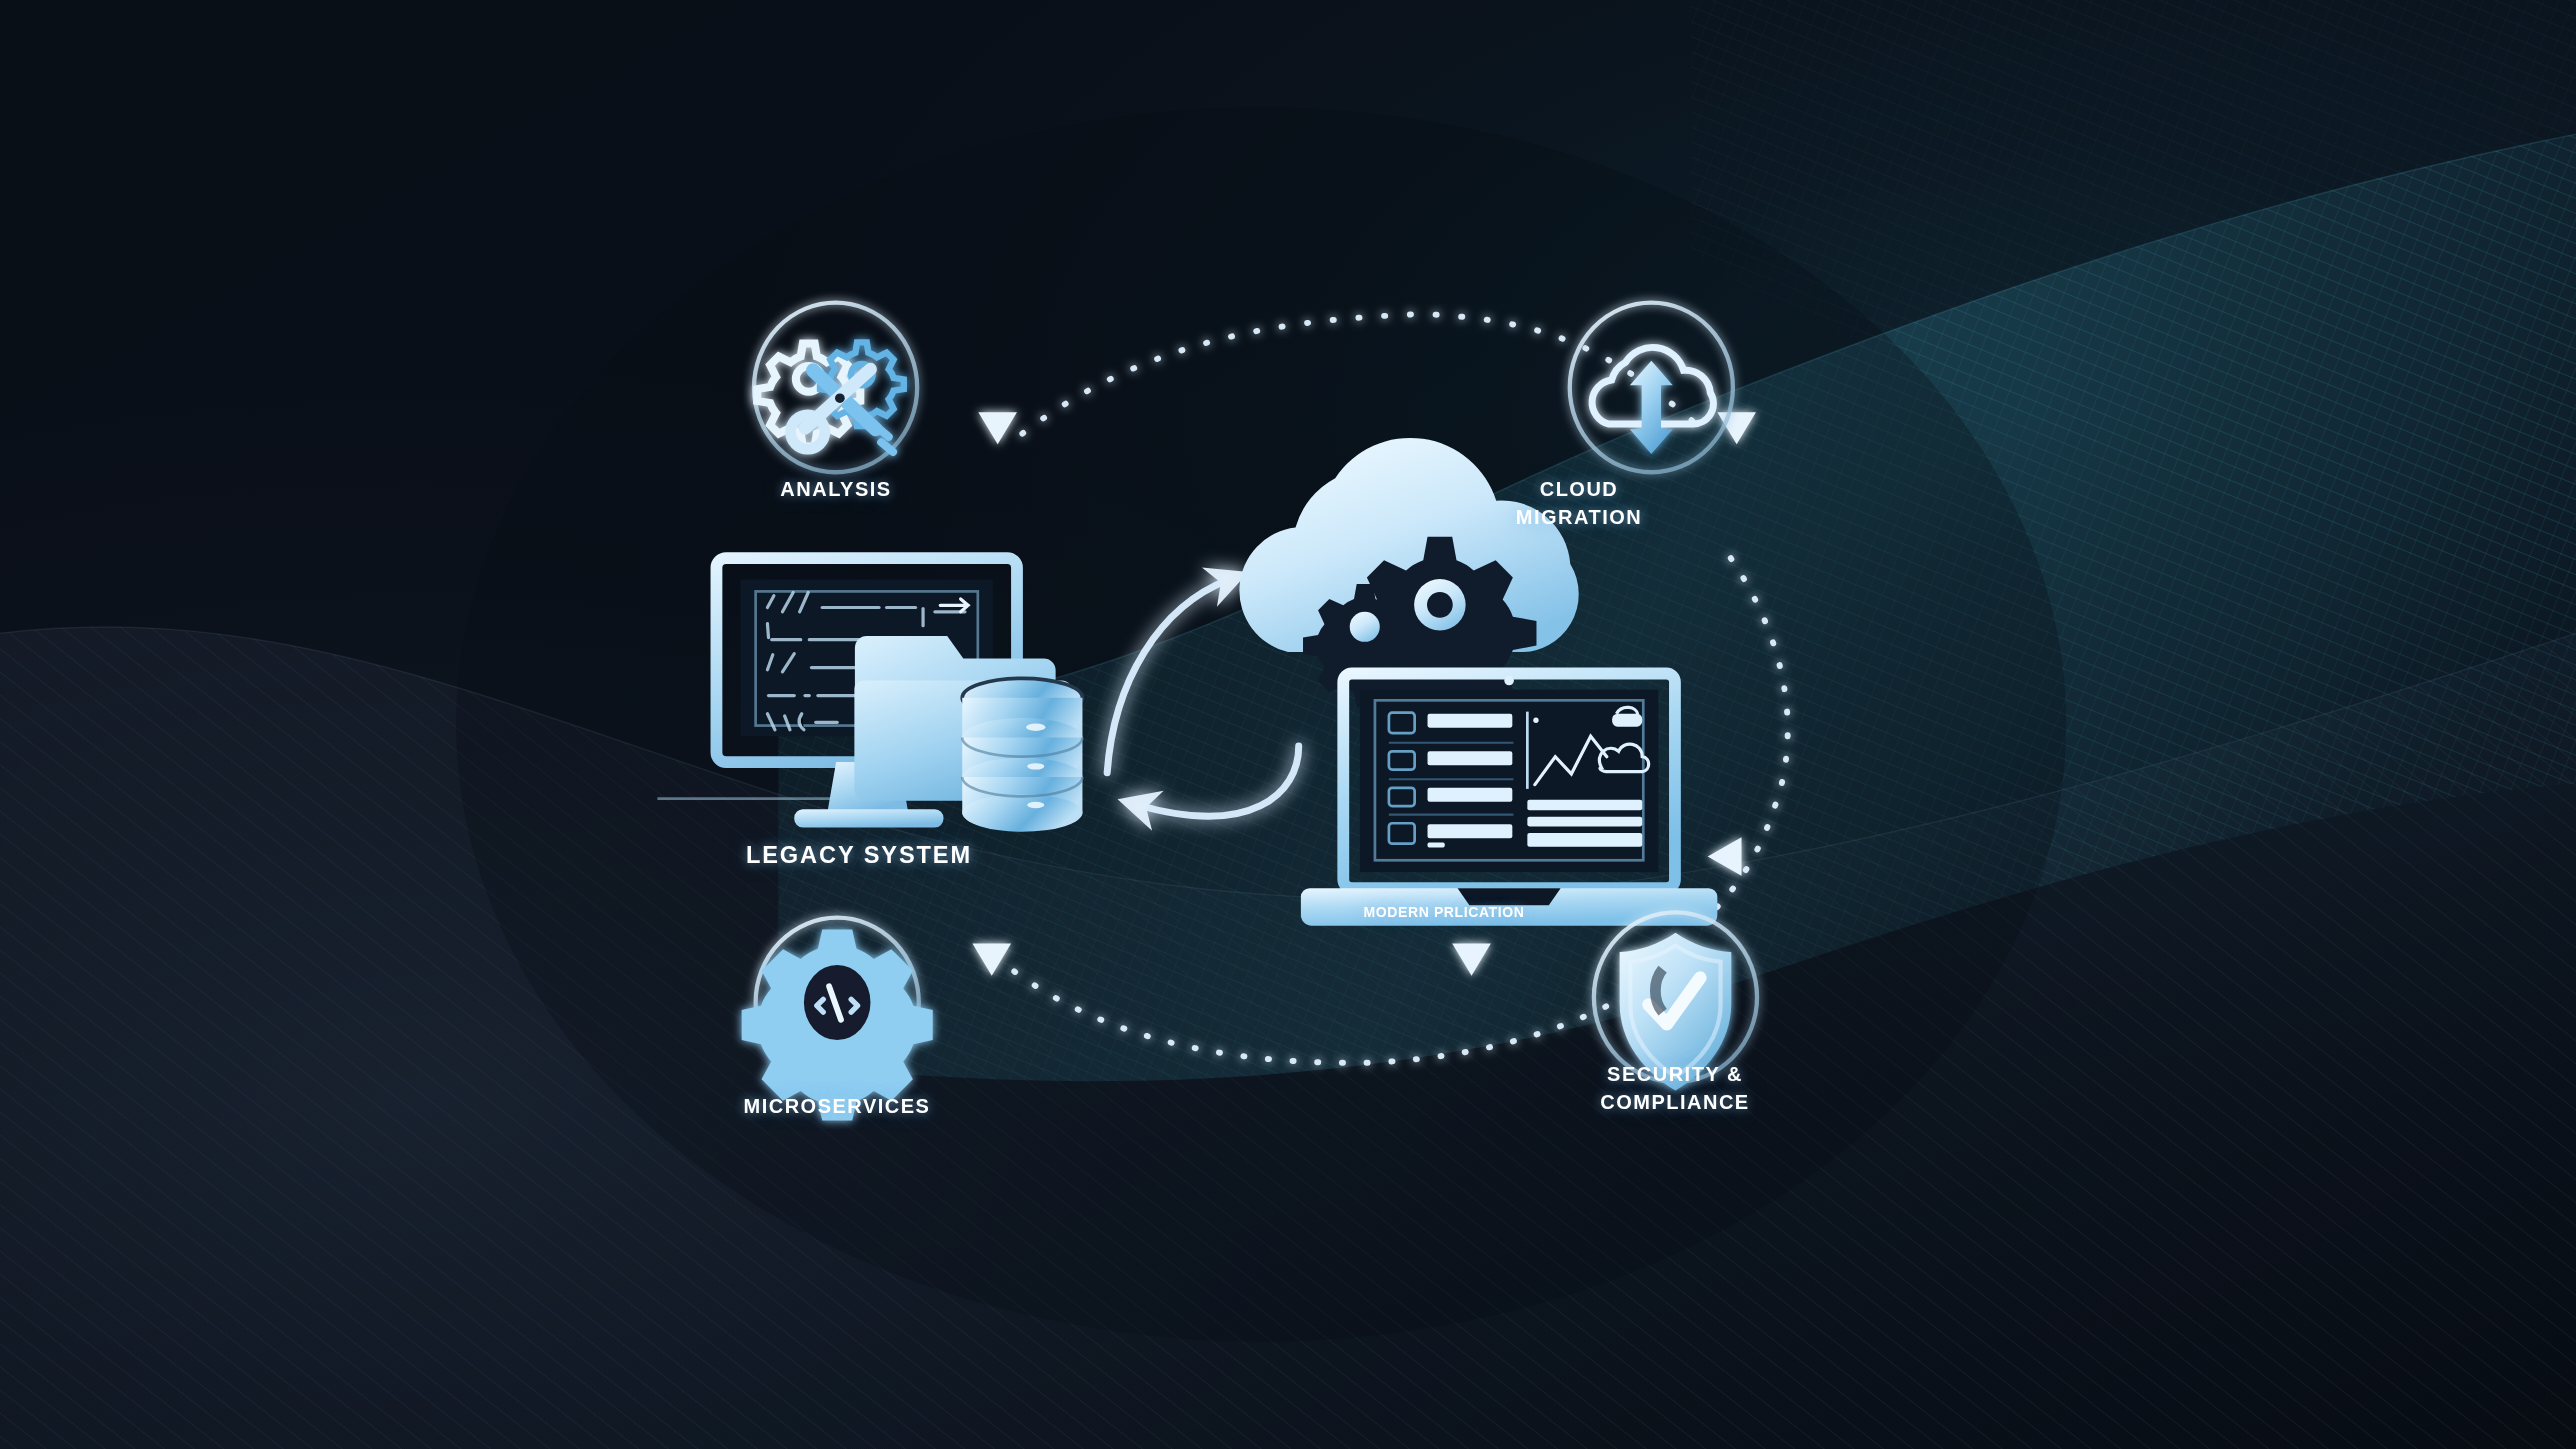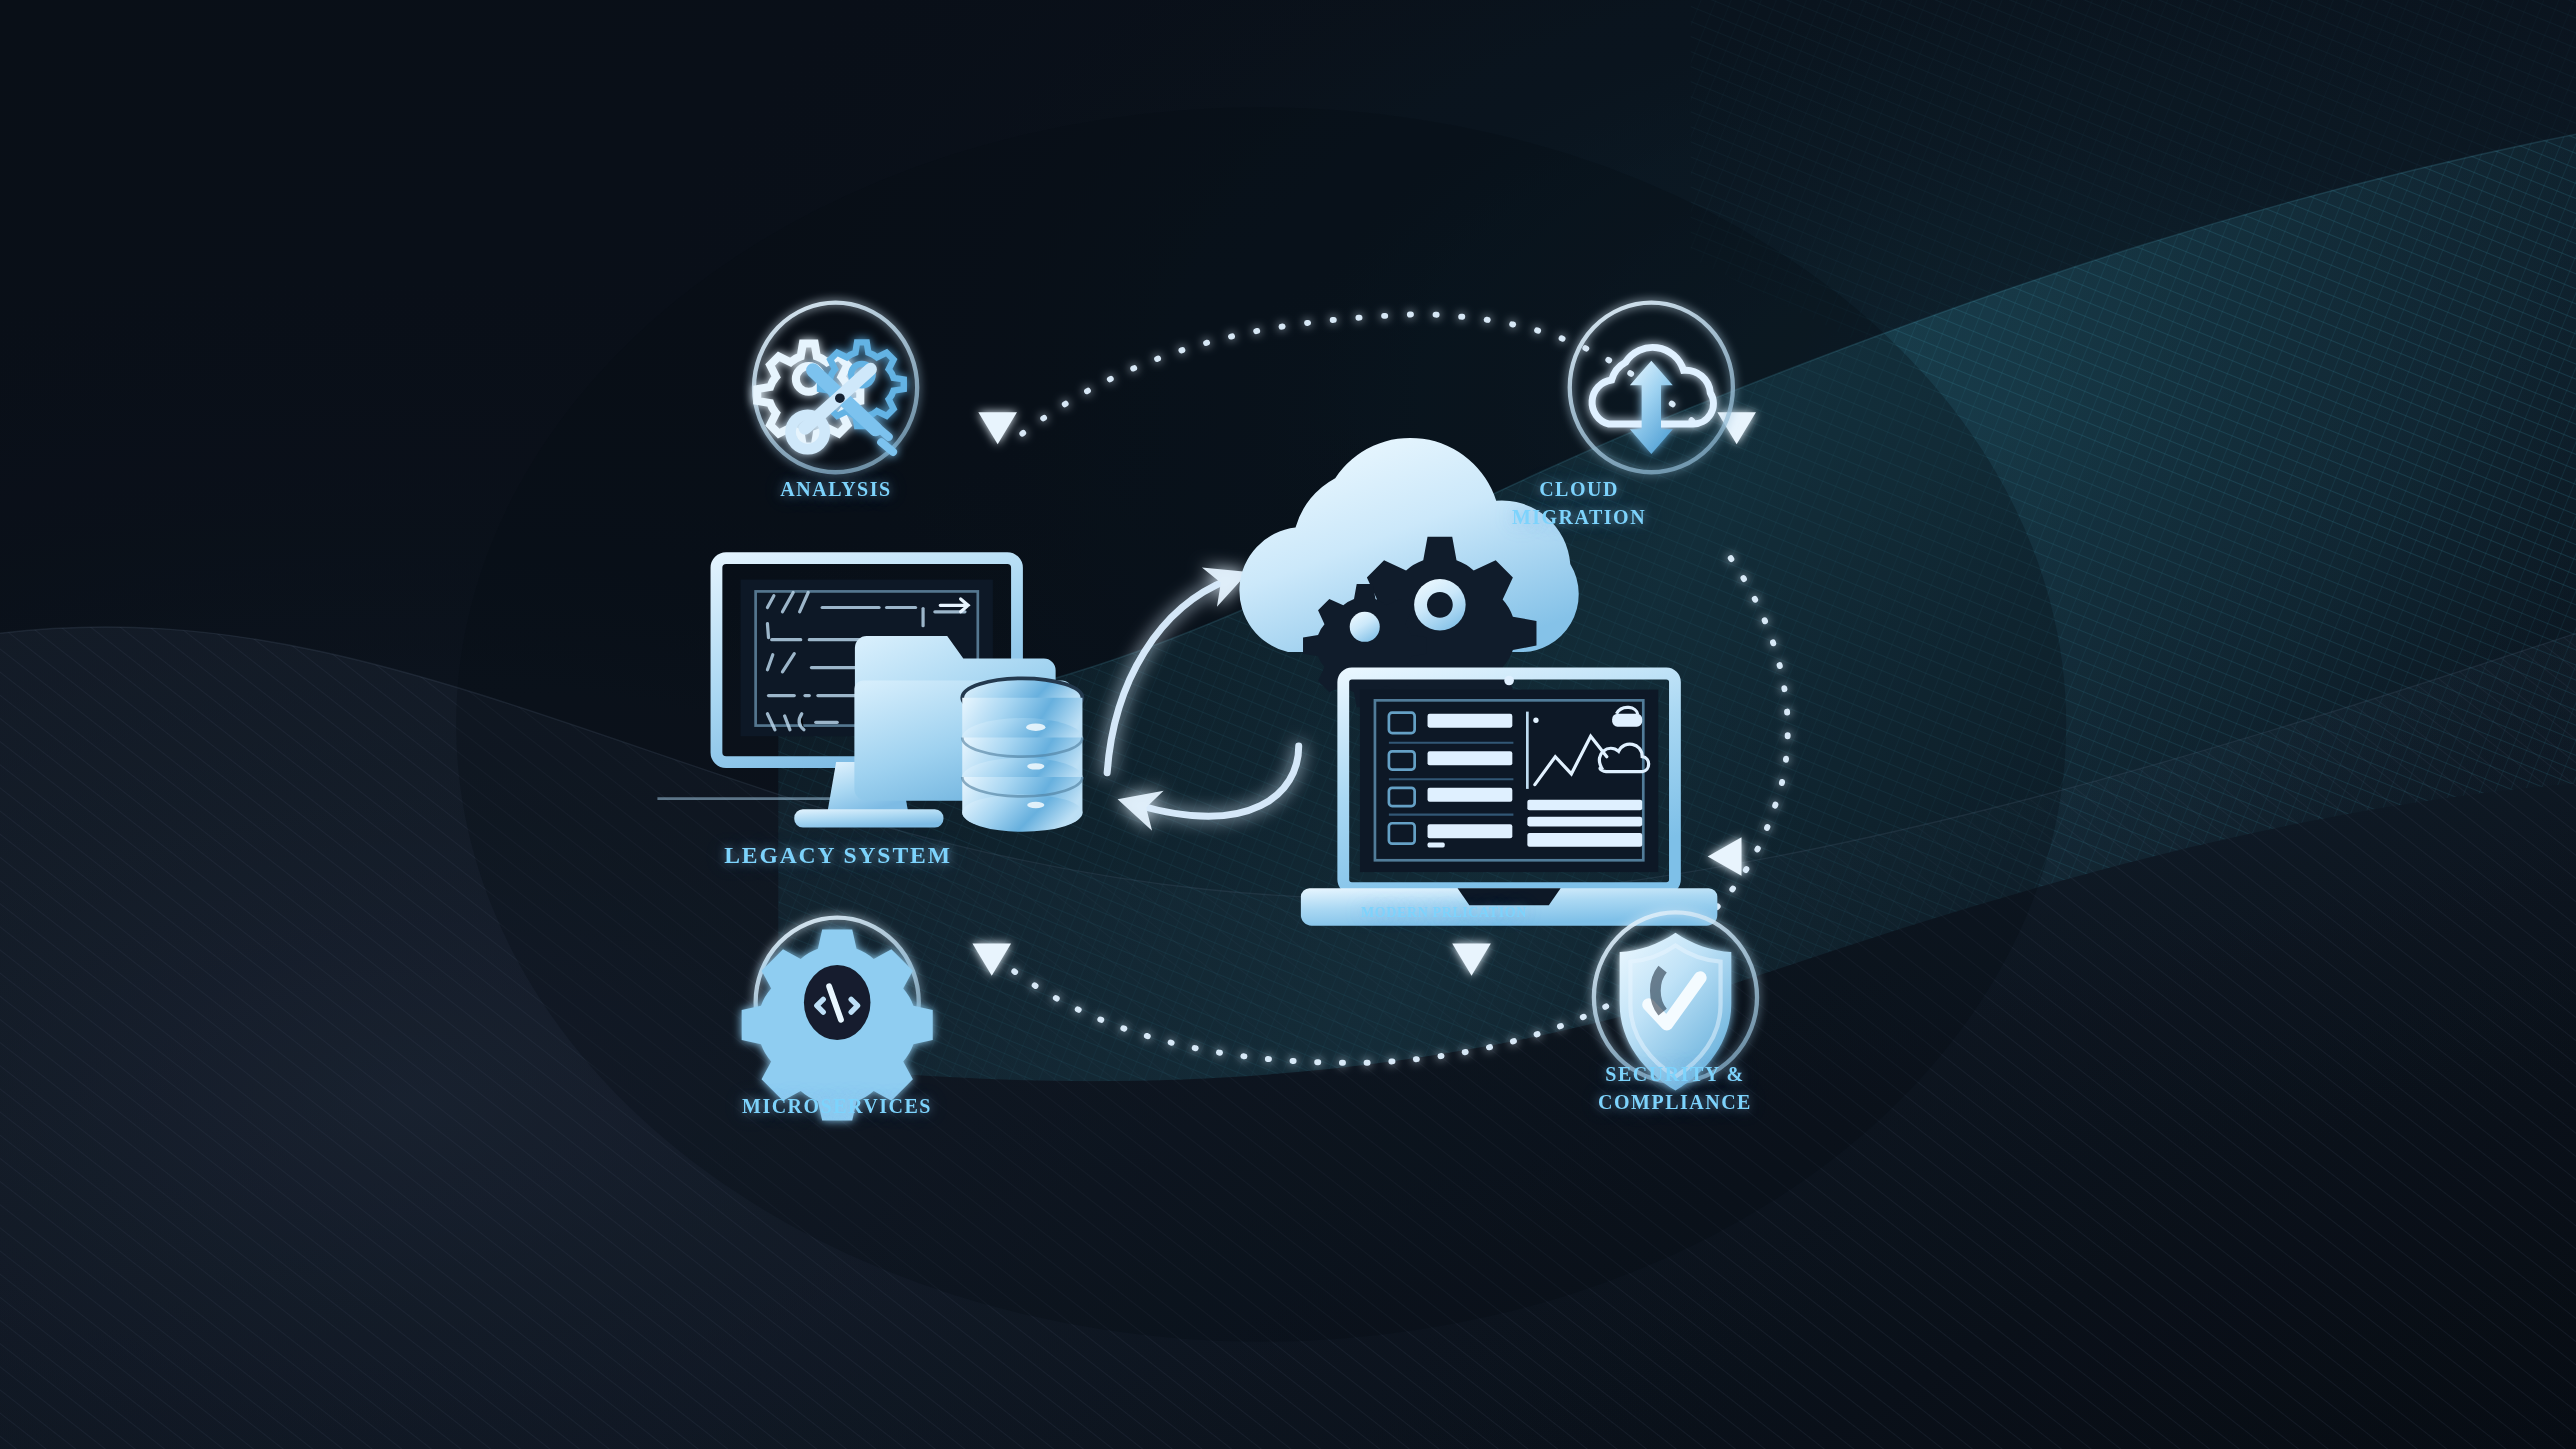--- a/index.html
+++ b/index.html
@@ -15,30 +15,29 @@
   .bg-svg { position:absolute; inset:0; width:2576px; height:1449px; }
 
   
   #stage { position:absolute; inset:0; }
   .svg-stage { position:absolute; inset:0; width:2576px; height:1449px; }
 
   
   .node-label {
     position:absolute;
     text-align:center;
-    color:#7dd3fc;
+    color:#ffffff;
     font-size:20px;
     letter-spacing:1.5px;
     font-weight:600;
     line-height:1.42;
     text-shadow:0 0 9.7px rgba(150,200,240,.55), 0 0 22.5px rgba(120,180,230,.3);
     white-space:pre-line;
     transform:translateX(-50%);
     pointer-events:none;
-    font-family:Liberation Serif, serif;
   }
   .node-label.big {
     font-size:23.6px;
     letter-spacing:1.9px;
   }
 </style>
 </head>
 <body>
 
 <div id="bg-root">
@@ -456,21 +455,21 @@
         <path d="M3098,1806 c-18,22 -18,58 0,80" fill="none" stroke="#172636" stroke-width="20" opacity=".55"></path>
       </g>
     </g>
   </svg>
 
   <div class="node-label" style="left:836px; top:475px; width:322px;">ANALYSIS</div>
 
   <div class="node-label" style="left:1579px; top:475px; width:322px;">CLOUD
 MIGRATION</div>
 
-  <div class="node-label big" style="left:838px; top:839px; width:483px;">LEGACY SYSTEM</div>
+  <div class="node-label big" style="left:859px; top:839px; width:483px;">LEGACY SYSTEM</div>
 
   <div class="node-label" style="left:1444px; top:903px; width:483px; font-size:14px; letter-spacing:0.6px;">MODERN PRLICATION</div>
 
   <div class="node-label" style="left:837px; top:1092px; width:429px;">MICROSERVICES</div>
 
   <div class="node-label" style="left:1675px; top:1060px; width:376px;">SECURITY &amp;
 COMPLIANCE</div>
 </div>
 
 

